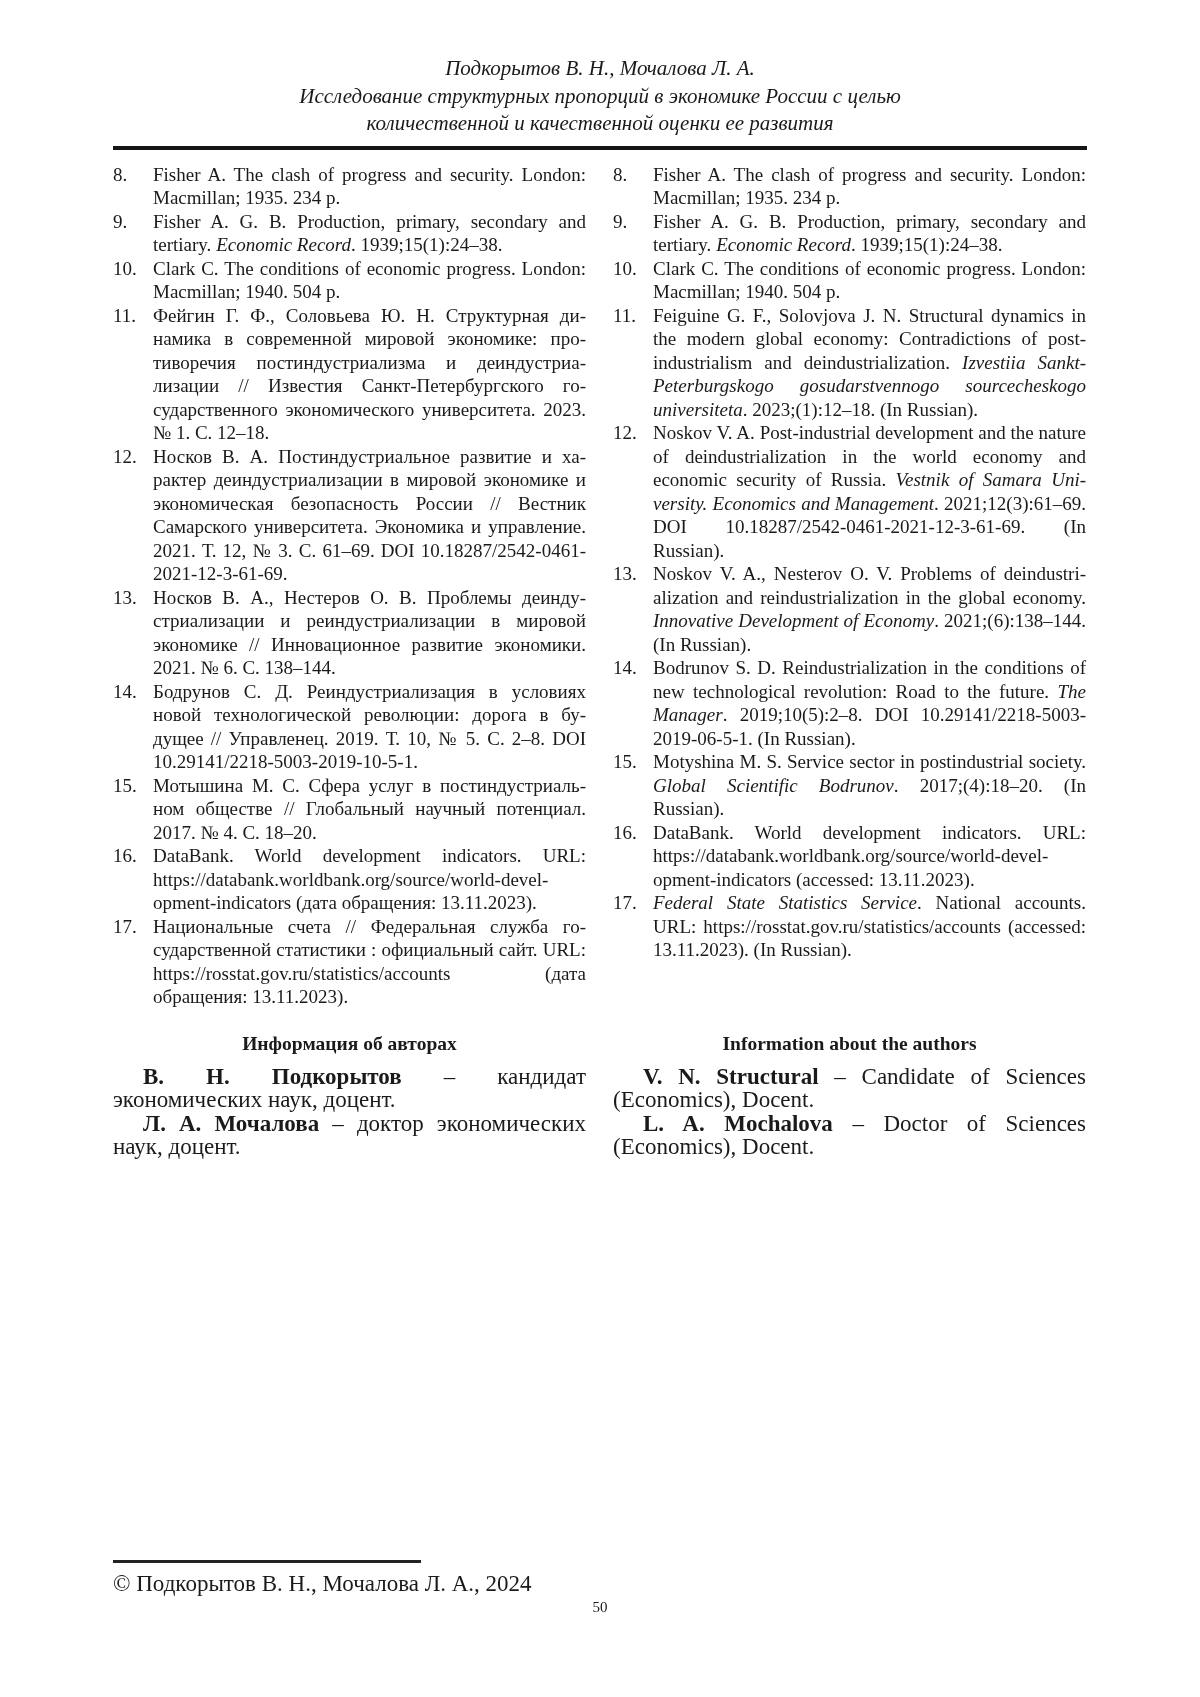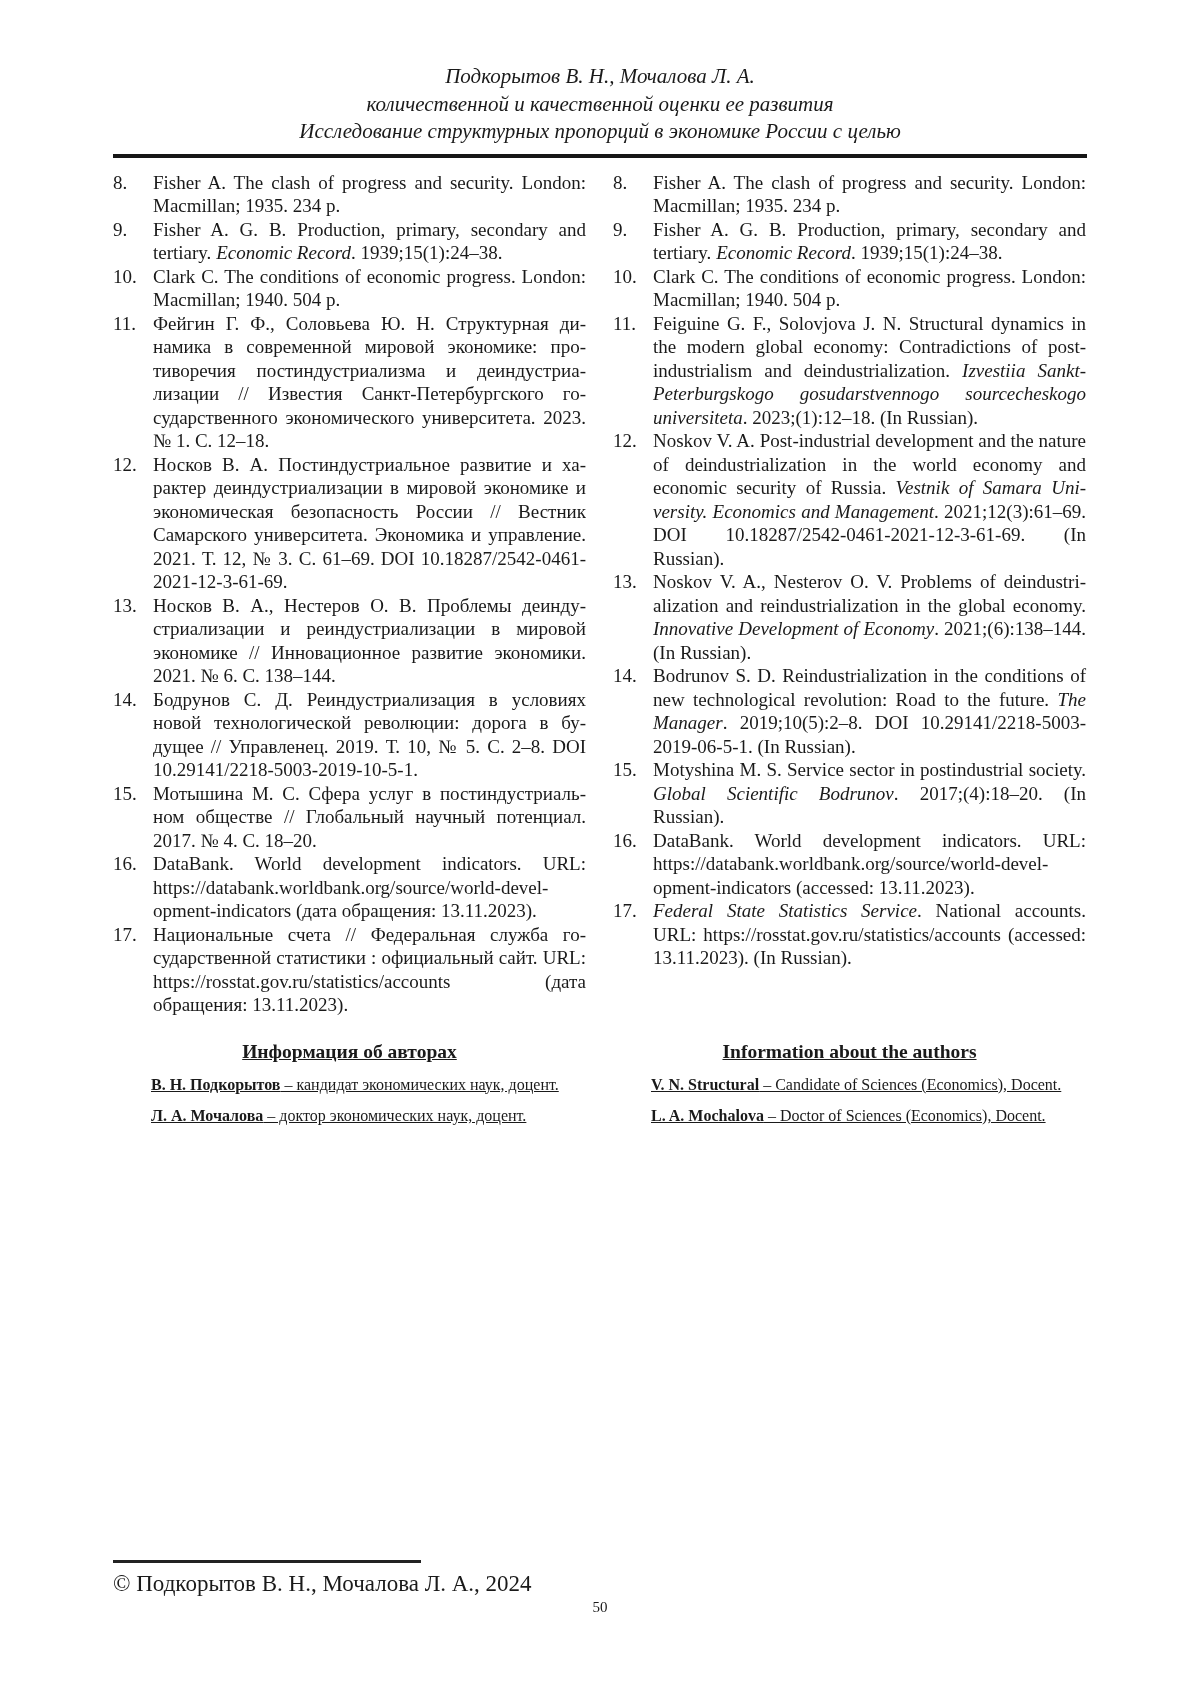--- a/index.html
+++ b/index.html
@@ -5,71 +5,71 @@
   html,body{margin:0;padding:0;background:#e9e9e9;}
   .page{
     position:relative;
     width:1200px;height:1697px;
     margin:0 auto;
     background:#ffffff;
     color:#1a1a1a;
     font-family:"Liberation Serif","DejaVu Serif",serif;
     overflow:hidden;
   }
-  .content{position:absolute;left:113px;top:8px;width:974px;}
+  .content{position:absolute;left:113px;top:0;width:974px;}
   .header{
     padding-top:55px;
     text-align:center;
     font-style:italic;
     font-size:21px;
     line-height:27.5px;
   }
   .rule{margin-top:8px;height:4px;background:#161616;}
   .cols{display:flex;gap:27px;}
   .refs-row{margin-top:13px;}
   .col{width:473px;}
   .ref{
     position:relative;
     padding-left:40px;
     text-align:justify;
     font-size:19px;
     line-height:23.5px;
     hyphens:manual;
   }
   .ref .num{position:absolute;left:0;top:0;}
-  .info-row{margin-top:23px;text-decoration:underline;}
+  .info-row{margin-top:23px;}
   .info-heading{
     text-align:center;
     font-weight:bold;
     font-size:19.5px;
     line-height:24px;
   }
   .authors-block{margin-top:9px;}
   .author{
-    margin:8px;
+    margin:0;
     text-indent:30px;
     text-align:justify;
-    font-size:16px;
+    font-size:23px;
     line-height:23.5px;
     hyphens:manual;
   }
   .footer-rule{position:absolute;left:113px;top:1560px;width:308px;height:3px;background:#222;}
   .copyright{position:absolute;left:113px;top:1572px;font-size:23px;line-height:24px;}
   .page-number{position:absolute;left:0;top:1599px;width:100%;text-align:center;font-size:15px;}
 </style>
 </head>
 <body>
 
 <div class="page">
   <div class="content">
 
     <div class="header">
       <div class="h-line">Подкорытов В. Н., Мочалова Л. А.</div>
+      <div class="h-line">Исследование структурных пропорций в экономике России с целью</div>
       <div class="h-line">количественной и качественной оценки ее развития</div>
-      <div class="h-line">Исследование структурных пропорций в экономике России с целью</div>
     </div>
 
     <div class="rule"></div>
 
     <div class="cols refs-row">
       <div class="col">
           <div class="ref"><span class="num">8.</span><span><span>Fisher A. The clash of progress and security. London: Macmillan; 1935. 234 p.</span></span></div>
           <div class="ref"><span class="num">9.</span><span><span>Fisher A. G. B. Production, primary, secondary and tertiary. </span><i>Economic Record</i><span>. 1939;15(1):24–38.</span></span></div>
           <div class="ref"><span class="num">10.</span><span><span>Clark C. The conditions of economic progress. Lon­don: Macmillan; 1940. 504 p.</span></span></div>
           <div class="ref"><span class="num">11.</span><span><span>Фейгин Г. Ф., Соловьева Ю. Н. Структурная ди­намика в современной мировой экономике: про­тиворечия постиндустриализма и деиндустриа­лизации // Известия Санкт-Петербургского го­сударственного экономического университета. 2023. № 1. С. 12–18.</span></span></div>

